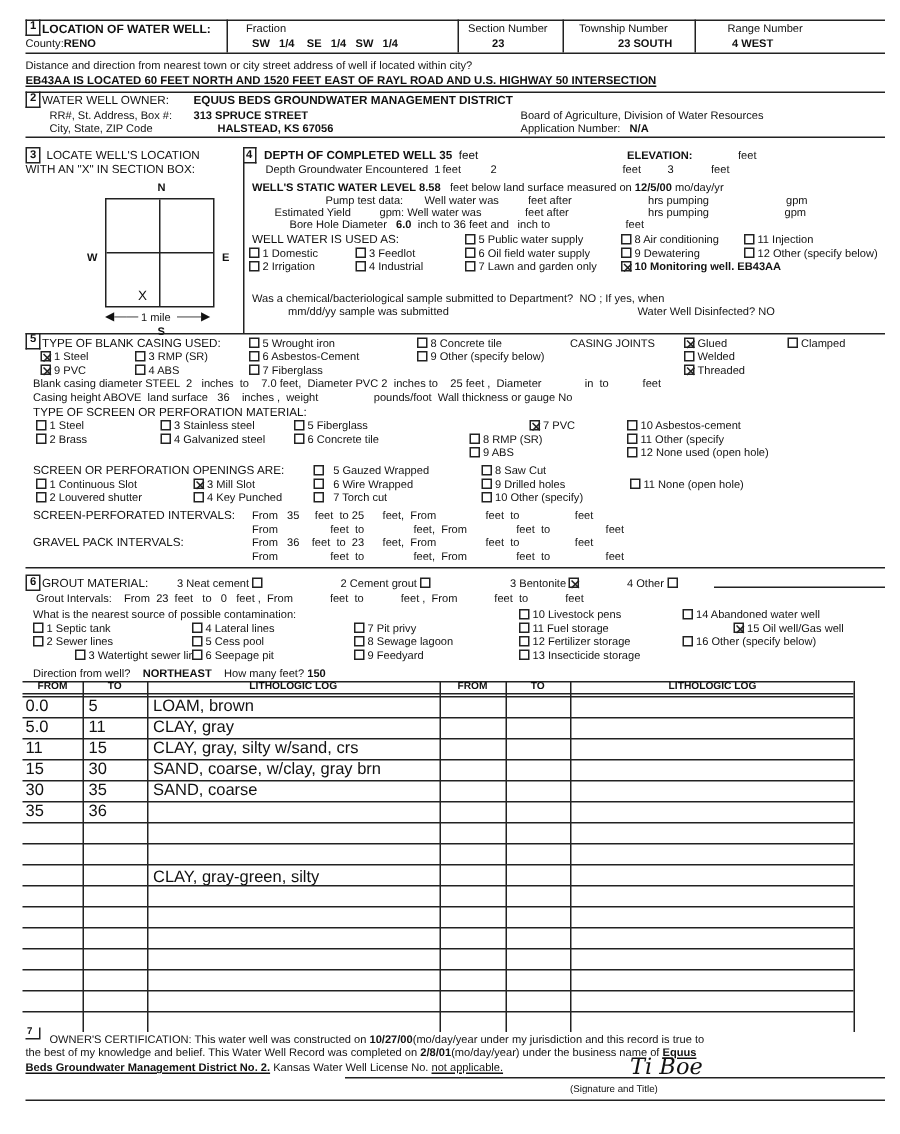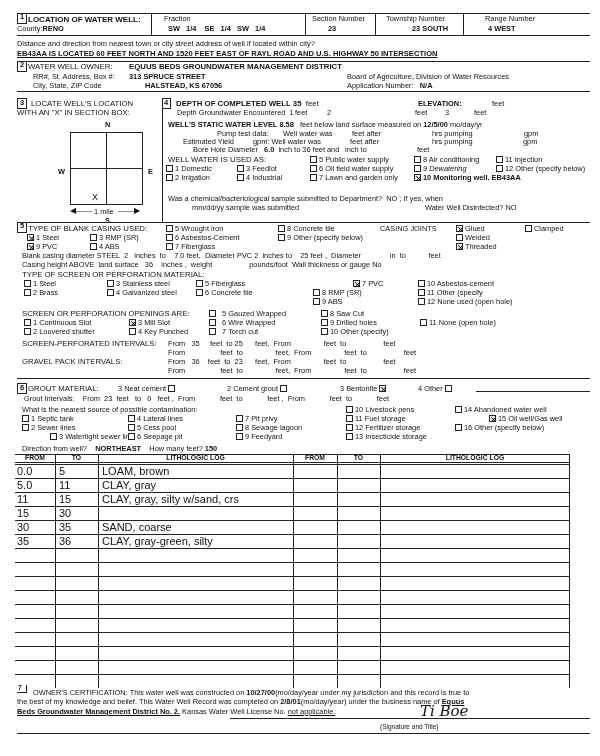--- a/index.html
+++ b/index.html
@@ -99,21 +99,21 @@
 
 <div class="abs" style="left:168px; top:156px; font-size:7.8px;">WELL WATER IS USED AS:</div>
 <div class="abs" style="left:166px; top:165px;"><span class="cb"></span><span>1 Domestic</span></div>
 <div class="abs" style="left:166px; top:174px;"><span class="cb"></span><span>2  Irrigation</span></div>
 <div class="abs" style="left:237px; top:165px;"><span class="cb"></span><span>3  Feedlot</span></div>
 <div class="abs" style="left:237px; top:174px;"><span class="cb"></span><span>4  Industrial</span></div>
 <div class="abs" style="left:310px; top:156px;"><span class="cb"></span><span>5  Public water supply</span></div>
 <div class="abs" style="left:310px; top:165px;"><span class="cb"></span><span>6  Oil field water supply</span></div>
 <div class="abs" style="left:310px; top:174px;"><span class="cb"></span><span>7  Lawn and garden only</span></div>
 <div class="abs" style="left:414px; top:156px;"><span class="cb"></span><span>8  Air conditioning</span></div>
-<div class="abs" style="left:414px; top:165px;font-style:italic;"><span class="cb"></span><span>9  Dewatering</span></div>
+<div class="abs" style="left:414px; top:165px;"><span class="cb"></span><span>9  Dewatering</span></div>
 <div class="abs b" style="left:414px; top:174px;"><span class="cb on"></span><span>10  Monitoring well.  EB43AA</span></div>
 <div class="abs" style="left:496px; top:156px;"><span class="cb"></span><span>11  Injection</span></div>
 <div class="abs" style="left:496px; top:165px;"><span class="cb"></span><span>12  Other (specify below)</span></div>
 
 <div class="abs" style="left:168px; top:195px;"><span>Was a chemical/bacteriological sample submitted to Department?</span>&nbsp; <span>NO</span> <span>; If yes, when</span></div>
 <div class="abs" style="left:192px; top:204px;">mm/dd/yy sample was submitted</div>
 <div class="abs" style="left:425px; top:204px;"><span>Water Well Disinfected?</span> <span>NO</span></div>
 
 <div class="hline" style="left:17px; top:222px; width:573px;"></div>
 <div class="secnum" style="left:17px; top:222px; height:11px; border-bottom:1px solid #222;"><span>5</span></div>
@@ -229,30 +229,31 @@
     <div class="logtext" style="left:87px;">CLAY, gray</div>
   </div>
   <div style="position:absolute; left:0; right:0; top:39px; height:14px; border-bottom:1.3px solid #222;">
     <div class="logtext" style="left:2px;">11</div>
     <div class="logtext" style="left:44px;">15</div>
     <div class="logtext" style="left:87px;">CLAY, gray, silty w/sand, crs</div>
   </div>
   <div style="position:absolute; left:0; right:0; top:53px; height:14px; border-bottom:1.3px solid #222;">
     <div class="logtext" style="left:2px;">15</div>
     <div class="logtext" style="left:44px;">30</div>
+    <div class="logtext" style="left:87px;">SAND, coarse, w/clay, gray brn</div>
   </div>
   <div style="position:absolute; left:0; right:0; top:67px; height:14px; border-bottom:1.3px solid #222;">
     <div class="logtext" style="left:2px;">30</div>
     <div class="logtext" style="left:44px;">35</div>
     <div class="logtext" style="left:87px;">SAND, coarse</div>
   </div>
   <div style="position:absolute; left:0; right:0; top:81px; height:14px; border-bottom:1.3px solid #222;">
     <div class="logtext" style="left:2px;">35</div>
     <div class="logtext" style="left:44px;">36</div>
-    <div class="logtext" style="left:87px;">CLAY, gray-green, silty</div>
+    <div class="logtext" style="left:87px;margin-top:44px;">CLAY, gray-green, silty</div>
   </div>
 
   <div style="position:absolute; left:0; right:0; top:95px; height:14px; border-bottom:1.3px solid #222;"></div>
   <div style="position:absolute; left:0; right:0; top:109px; height:14px; border-bottom:1.3px solid #222;"></div>
   <div style="position:absolute; left:0; right:0; top:123px; height:14px; border-bottom:1.3px solid #222;"></div>
   <div style="position:absolute; left:0; right:0; top:137px; height:14px; border-bottom:1.3px solid #222;"></div>
   <div style="position:absolute; left:0; right:0; top:151px; height:14px; border-bottom:1.3px solid #222;"></div>
   <div style="position:absolute; left:0; right:0; top:165px; height:14px; border-bottom:1.3px solid #222;"></div>
   <div style="position:absolute; left:0; right:0; top:179px; height:14px; border-bottom:1.3px solid #222;"></div>
   <div style="position:absolute; left:0; right:0; top:193px; height:14px; border-bottom:1.3px solid #222;"></div>

